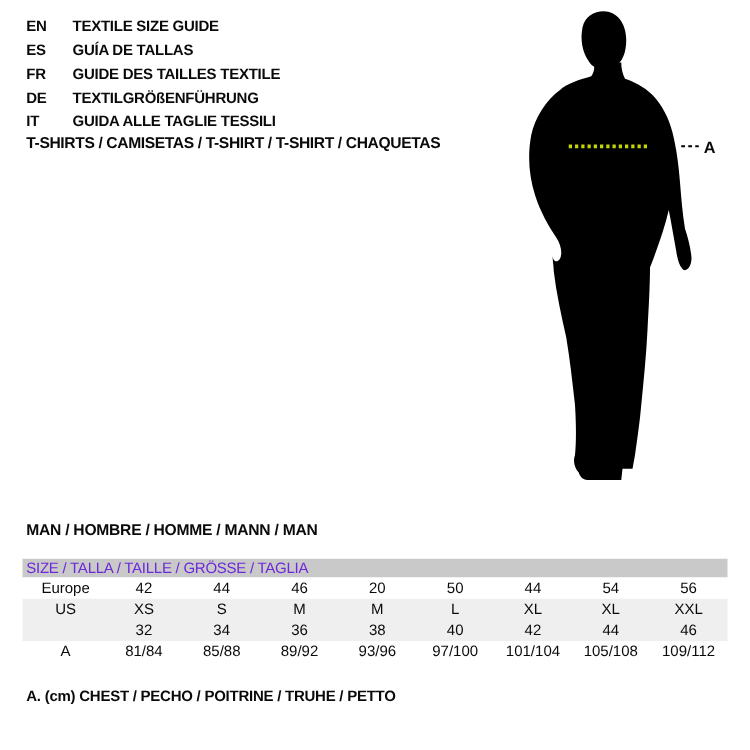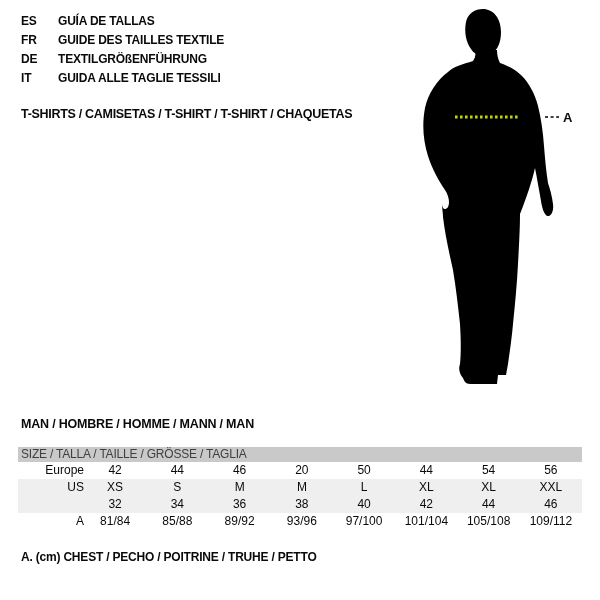--- a/index.html
+++ b/index.html
@@ -43,37 +43,41 @@
     font-size: 12.5px; font-weight: 700; letter-spacing: -0.2px; white-space: nowrap;
   }
 
   
   .size-table {
     position: absolute; left: 18px; top: 447px; width: 564px;
     font-size: 12px;
   }
   .table-header {
     height: 15px; line-height: 15px; background: #c9c9c9;
-    padding-left: 3px; color: #404040; letter-spacing: -0.2px; white-space: nowrap;
+    padding-left: 3px; color: #6d28d9; letter-spacing: -0.2px; white-space: nowrap;
   }
   .t-row { display: flex; height: 17px; line-height: 17px; background: #ffffff; }
   .t-row.shaded { background: #efefef; }
-  .t-label { width: 66px; padding-left: 3px; text-align: right; white-space: nowrap; }
+  .t-label { width: 66px; padding-left: 3px; text-align: center; white-space: nowrap; }
   .t-cell { flex: 1; text-align: center; white-space: nowrap; }
 
   
   .footnote {
     position: absolute; left: 21px; top: 550px;
     font-size: 12px; font-weight: 700; letter-spacing: -0.2px; white-space: nowrap;
   }
 </style>
 </head>
 <body>
 
 <div class="lang-guide">
+  <div class="lang-row">
+    <span class="lang-code">EN</span>
+    <span class="lang-text">TEXTILE SIZE GUIDE</span>
+  </div>
   <div class="lang-row">
     <span class="lang-code">ES</span>
     <span class="lang-text">GUÍA DE TALLAS</span>
   </div>
   <div class="lang-row">
     <span class="lang-code">FR</span>
     <span class="lang-text">GUIDE DES TAILLES TEXTILE</span>
   </div>
   <div class="lang-row">
     <span class="lang-code">DE</span>

